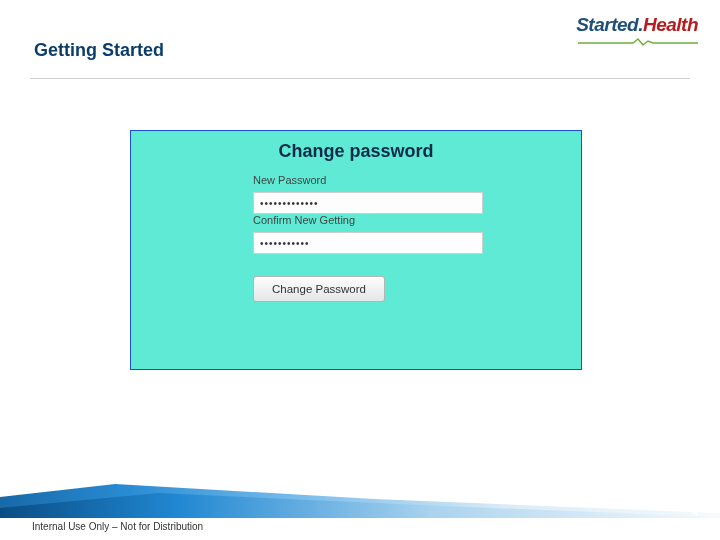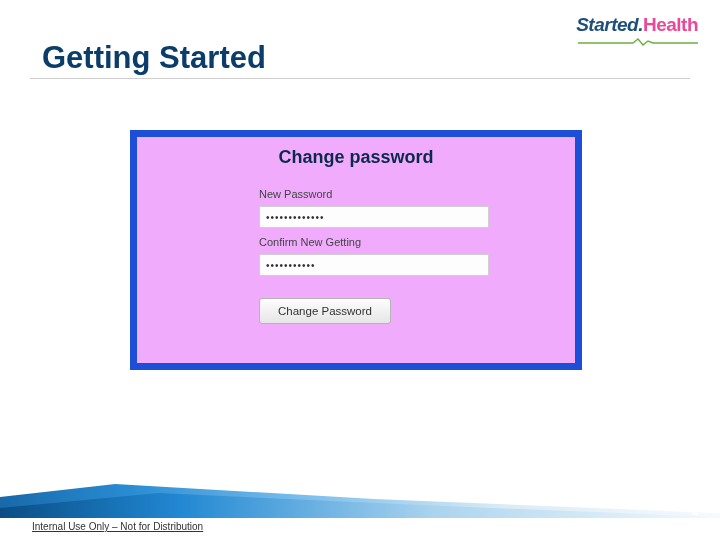--- a/index.html
+++ b/index.html
@@ -1,42 +1,42 @@
 <!DOCTYPE html>
 <html><head>
 <meta charset="utf-8">
 <style>
   * { box-sizing: border-box; margin: 0; padding: 0; }
   html, body { width: 720px; height: 540px; font-family: Arial, Helvetica, sans-serif; background: #fff; overflow: hidden; }
   .slide { position: relative; width: 720px; height: 540px; }
   .logo { position: absolute; top: 14px; right: 22px; font-size: 19px; font-weight: bold; letter-spacing: -0.5px; }
   .logo .d1 { color: #1e4f7b; font-style: italic; }
-  .logo .d2 { color: #ec4899; }
+  .logo .d2 { color: #b91c1c; font-style: italic; }
   .logo-underline { position: absolute; top: 38px; right: 22px; width: 120px; height: 8px; }
-  .slide-title { position: absolute; top: 40px; left: 42px; font-size: 31px; font-weight: bold; color: #0b3d6b; }
+  .slide-title { position: absolute; top: 40px; left: 34px; font-size: 18px; font-weight: bold; color: #0b3d6b; }
   .title-rule { position: absolute; top: 78px; left: 30px; width: 660px; height: 1px; background: #cfcfcf; }
-  .form-card { position: absolute; top: 130px; left: 130px; width: 452px; height: 240px; border: 7px solid #1d4ed8; background: #f0abfc; padding: 0; }
+  .form-card { position: absolute; top: 130px; left: 130px; width: 452px; height: 240px; border: 1px solid #1d4ed8; background: #5eead4; padding: 0; }
   .form-title { text-align: center; font-size: 18px; font-weight: bold; color: #0b2a4a; margin-top: 10px; }
   .form-body { padding: 12px 0 0 122px; }
-  .field-label { font-size: 11px; color: #444; margin-top: 8px; margin-bottom: 6px; }
+  .field-label { font-size: 11px; color: #444; margin-top: 0; margin-bottom: 6px; }
   .pw-input { width: 230px; height: 22px; border: 1px solid #cfcfcf; background: #fdfdfd; font-size: 10px; letter-spacing: 1px; padding: 0 6px; color: #333; }
   .change-btn { margin-top: 22px; width: 132px; height: 26px; border: 1px solid #b5b5b5; border-radius: 3px; background: linear-gradient(#fdfdfd, #e6e6e6); font-size: 11.5px; color: #333; cursor: pointer; }
   .footer-band { position: absolute; left: 0; bottom: 0; width: 720px; height: 50px; }
   .footer-grad { position: absolute; left: 0; bottom: 22px; width: 720px; height: 34px;
     background: linear-gradient(90deg, #0b61a4 0%, #1e86d1 18%, #6bb6ea 40%, #d9eaf6 70%, #f5fafd 100%);
     clip-path: polygon(0 38%, 16% 0, 52% 44%, 100% 86%, 100% 100%, 0 100%);
     opacity: 0.95;
   }
   .footer-grad2 { position: absolute; left: 0; bottom: 20px; width: 720px; height: 30px;
     background: linear-gradient(90deg, #094a80 0%, #1e86d1 25%, #a8d2ee 60%, #f5fafd 100%);
     clip-path: polygon(0 60%, 22% 10%, 60% 52%, 100% 90%, 100% 100%, 0 100%);
     opacity: 0.9;
   }
   .footer-bar { position: absolute; left: 0; bottom: 0; width: 720px; height: 22px; background: #fff; }
-  .footer-text { position: absolute; left: 32px; bottom: 8px; font-size: 10px; color: #333; text-decoration: underline; }
+  .footer-text { position: absolute; left: 32px; bottom: 8px; font-size: 10px; color: #333; }
   .page-num { position: absolute; right: 22px; bottom: 22px; font-size: 11px; color: #fff; }
 </style>
 </head>
 <body>
 
 <div class="slide">
 
   <div class="logo">
     <span class="d1">Started.</span><span class="d2">Health</span>
   </div>

